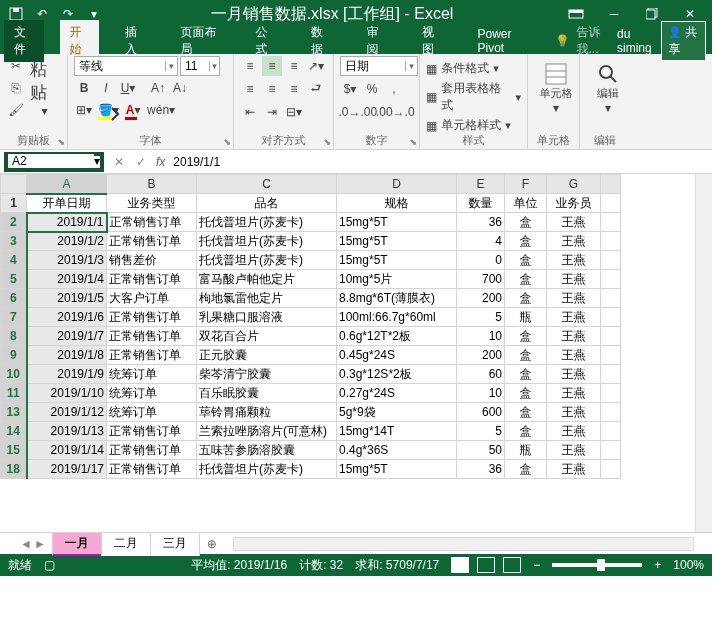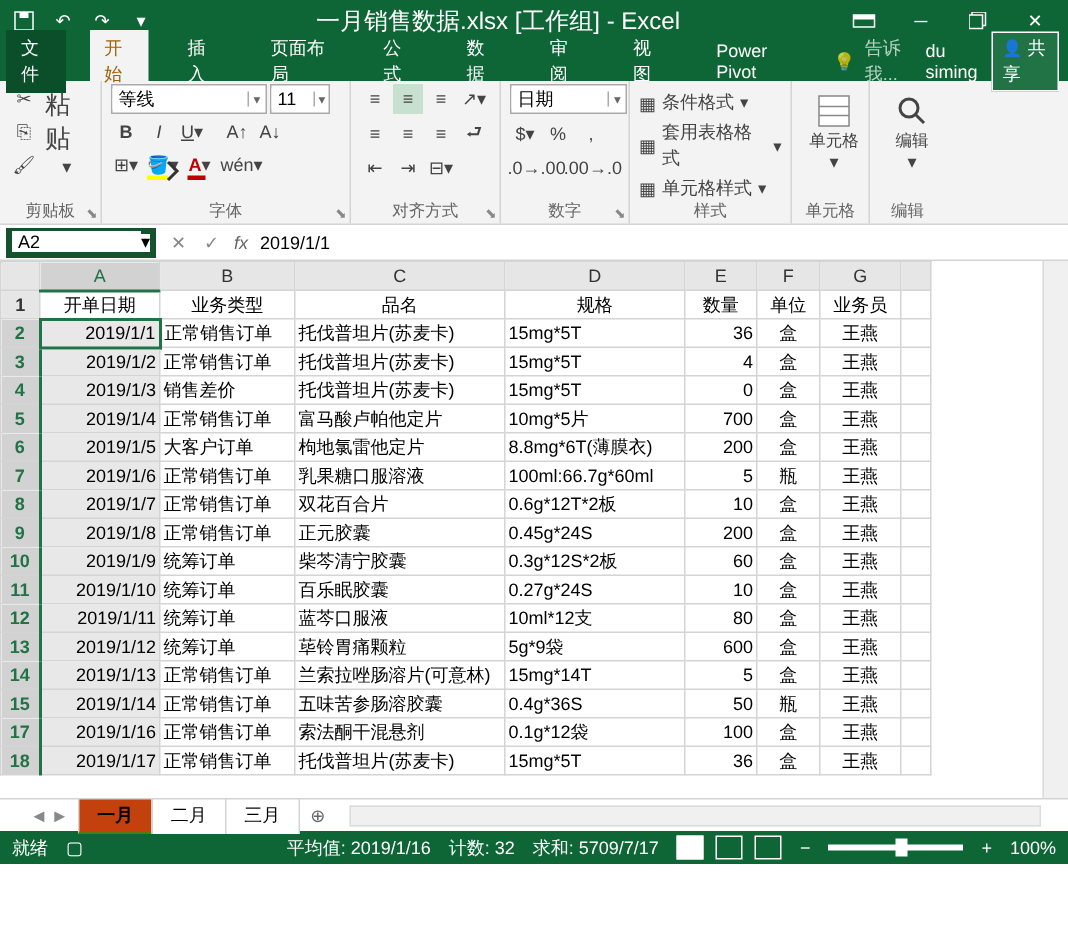--- a/index.html
+++ b/index.html
@@ -47,21 +47,21 @@
 .grid .corner{background:#e6e6e6;width:26px}
 .grid .hdr{background:#fff;text-align:center;font-weight:normal}
 .grid td{text-align:left}
 .grid td.num{text-align:right}
 .grid td.ctr{text-align:center}
 .grid td.datecell{text-align:right;background:#e8e8e8}
 .active-cell{border:2px solid #217346!important}
 .sheet-tabs{height:22px;background:#fff;border-top:1px solid #d4d4d4;display:flex;align-items:center;padding-left:20px;gap:0}
 .sheet-nav{display:flex;gap:2px;color:#888;margin-right:6px}
 .stab{padding:2px 12px;border:1px solid #d4d4d4;border-bottom:none;background:#fff;font-size:12px;margin-right:-1px}
-.stab.active{background:#c2410c;border-bottom:2px solid #4d7c0f;font-weight:bold}
+.stab.active{background:#f9a8d4;border-bottom:2px solid #a21caf;font-weight:bold}
 .shplus{padding:2px 8px;color:#666}
 .hscroll{flex:1;margin:0 18px 0 8px;position:relative;height:14px}
 .hscroll .track{height:14px;background:#f0f0f0;border:1px solid #dcdcdc}
 .status{height:22px;background:#0e6535;color:#fff;display:flex;align-items:center;padding:0 8px;gap:12px;font-size:11px}
 .status .sect{display:flex;gap:8px;align-items:center}
 .status .spacer{flex:1}
 .view-btn{width:18px;height:16px;border:1px solid #fff}
 .zoom-slider{width:90px;height:4px;background:#fff;position:relative}
 .zoom-slider .thumb{position:absolute;width:8px;height:12px;background:#fff;top:-4px;left:45px}
 svg{display:block}
@@ -389,31 +389,20 @@
             <td class="datecell">2019/1/10</td>
             <td class="">统筹订单</td>
             <td class="">百乐眠胶囊</td>
             <td class="">0.27g*24S</td>
             <td class="num">10</td>
             <td class="ctr">盒</td>
             <td class="ctr">王燕</td>
             <td></td>
           </tr>
           <tr>
-            <th class="rowh sel">12</th>
-            <td class="datecell">2019/1/11</td>
-            <td class="">统筹订单</td>
-            <td class="">蓝芩口服液</td>
-            <td class="">10ml*12支</td>
-            <td class="num">80</td>
-            <td class="ctr">盒</td>
-            <td class="ctr">王燕</td>
-            <td></td>
-          </tr>
-          <tr>
             <th class="rowh sel">13</th>
             <td class="datecell">2019/1/12</td>
             <td class="">统筹订单</td>
             <td class="">荜铃胃痛颗粒</td>
             <td class="">5g*9袋</td>
             <td class="num">600</td>
             <td class="ctr">盒</td>
             <td class="ctr">王燕</td>
             <td></td>
           </tr>
@@ -429,31 +418,20 @@
             <td></td>
           </tr>
           <tr>
             <th class="rowh sel">15</th>
             <td class="datecell">2019/1/14</td>
             <td class="">正常销售订单</td>
             <td class="">五味苦参肠溶胶囊</td>
             <td class="">0.4g*36S</td>
             <td class="num">50</td>
             <td class="ctr">瓶</td>
-            <td class="ctr">王燕</td>
-            <td></td>
-          </tr>
-          <tr>
-            <th class="rowh sel">17</th>
-            <td class="datecell">2019/1/16</td>
-            <td class="">正常销售订单</td>
-            <td class="">索法酮干混悬剂</td>
-            <td class="">0.1g*12袋</td>
-            <td class="num">100</td>
-            <td class="ctr">盒</td>
             <td class="ctr">王燕</td>
             <td></td>
           </tr>
           <tr>
             <th class="rowh sel">18</th>
             <td class="datecell">2019/1/17</td>
             <td class="">正常销售订单</td>
             <td class="">托伐普坦片(苏麦卡)</td>
             <td class="">15mg*5T</td>
             <td class="num">36</td>

